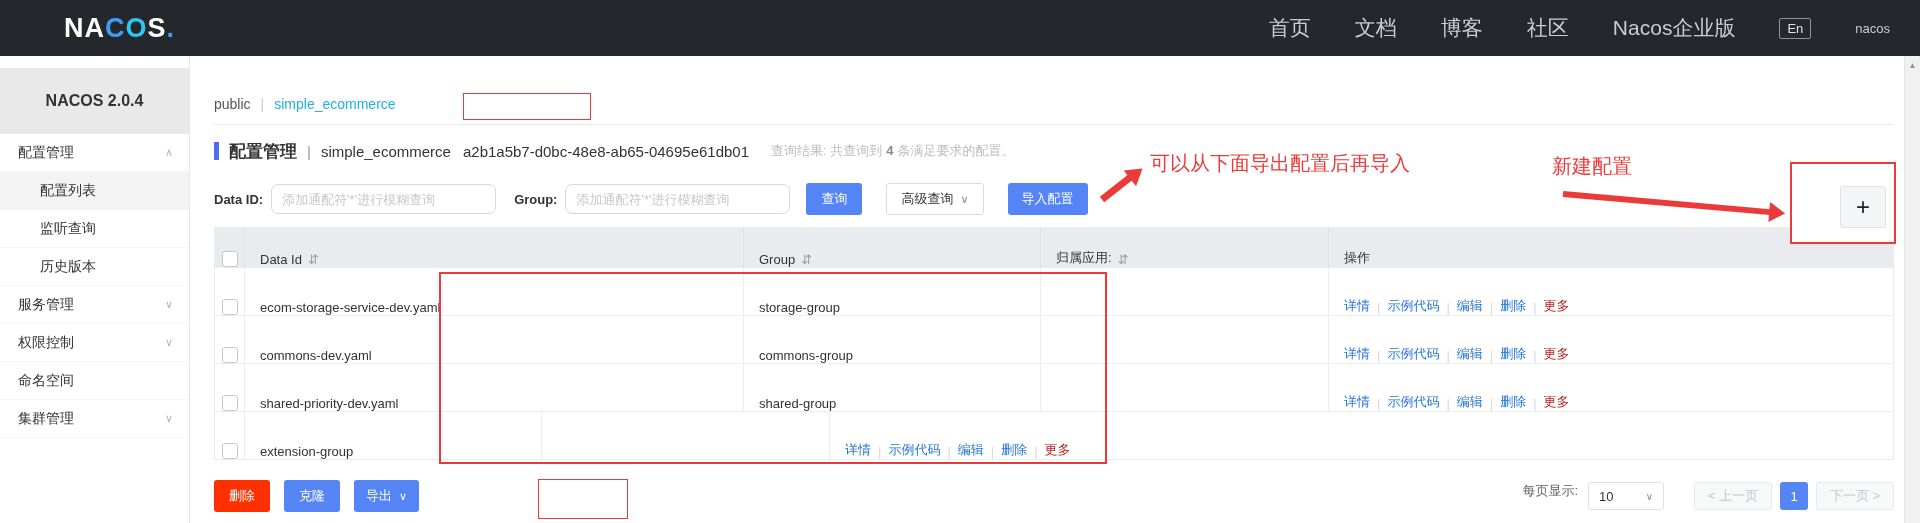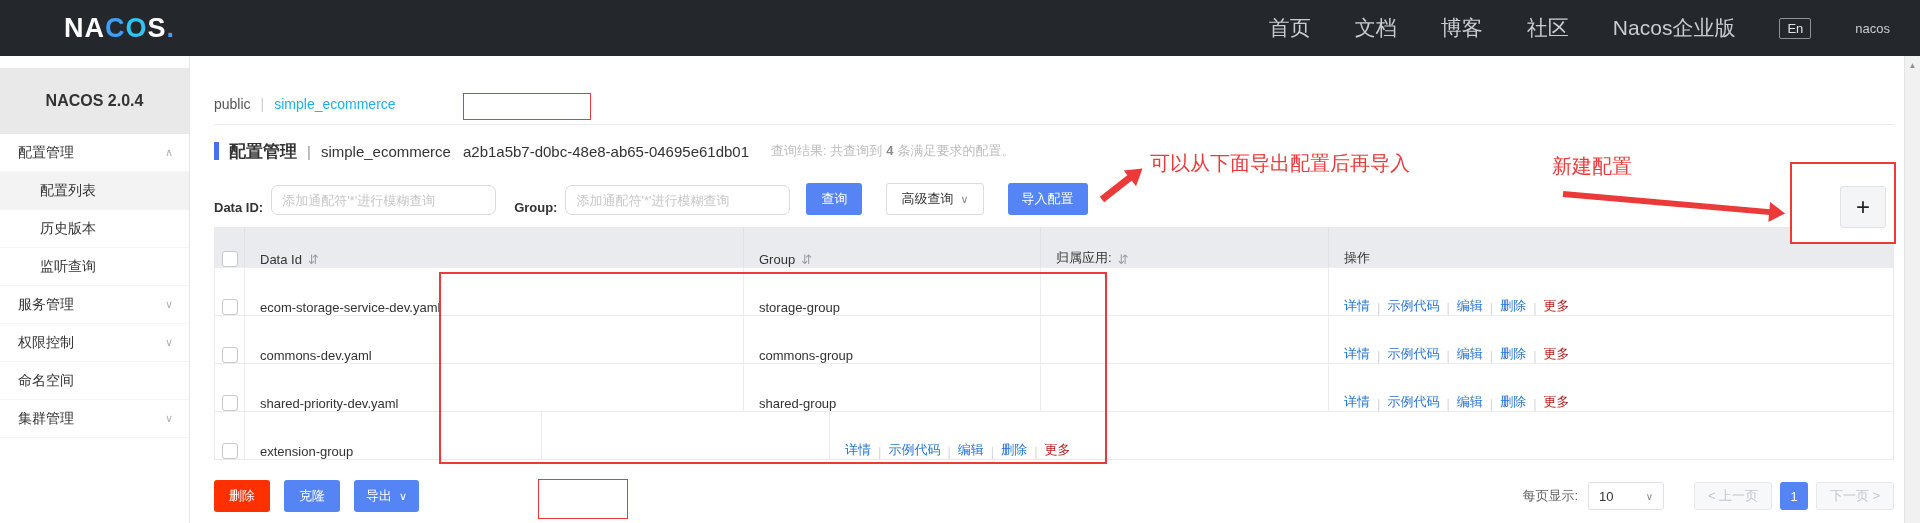--- a/index.html
+++ b/index.html
@@ -40,21 +40,21 @@
 
   .title-row { display:flex; align-items:center; margin-top:14px; height:24px; }
   .title-bar { width:5px; height:18px; background:#4c6ef5; margin-right:10px; }
   .title-section { font-size:17px; font-weight:bold; color:#333; }
   .title-sep { color:#999; margin:0 10px; font-size:15px; }
   .title-ns { font-size:15px; color:#333; }
   .title-uuid { font-size:15px; color:#333; margin-left:12px; }
   .result-text { margin-left:22px; font-size:13px; color:#bdbdbd; }
   .result-count { font-weight:bold; color:#8a8a8a; margin:0 4px; }
 
-  .toolbar { display:flex; align-items:flex-end; margin-top:20px; height:32px; }
+  .toolbar { display:flex; align-items:center; margin-top:20px; height:32px; }
   .tb-label { font-size:13px; font-weight:bold; color:#333; margin-right:8px; }
   .tb-label.g { margin-left:18px; }
   .tb-input { width:225px; height:30px; border:1px solid #d9d9d9; border-radius:7px;
     padding:0 10px; font-size:13px; color:#333; outline:none; }
   .tb-input::placeholder { color:#c8c8c8; }
   .btn { height:32px; border:none; border-radius:3px; font-size:13px; cursor:pointer;
     display:inline-flex; align-items:center; justify-content:center; }
   .btn-primary { background:#5584f5; color:#fff; }
   .btn-search { width:56px; margin-left:16px; }
   .btn-advanced { margin-left:24px; padding:0 14px; background:#fff; color:#333;
@@ -83,21 +83,21 @@
   .op-link { color:#2575d9; cursor:pointer; text-decoration:none; }
   .op-link.more { color:#b91c1c; }
   .op-sep { color:#d8d8d8; margin:0 7px; }
 
   
   .footer { display:flex; align-items:center; margin-top:20px; height:32px; }
   .btn-delete { width:56px; background:#ff3000; color:#fff; }
   .btn-clone { width:56px; margin-left:14px; }
   .btn-export { margin-left:14px; padding:0 12px; }
   .btn-export .caret { margin-left:7px; font-size:11px; color:#fff; }
-  .pagination { margin-left:auto; display:flex; align-items:center; }
+  .pagination { margin-left:auto; display:flex; align-items:flex-start; }
   .ps-label { font-size:13px; color:#666; }
   .ps-select { margin-left:10px; width:76px; height:28px; border:1px solid #dfe1e6;
     border-radius:3px; display:flex; align-items:center; justify-content:space-between;
     padding:0 10px; font-size:13px; color:#333; cursor:pointer; background:#fff; }
   .ps-select .caret { color:#888; font-size:10px; }
   .pg-btn { margin-left:30px; width:78px; height:28px; background:#f7f8fa;
     border:1px solid #e6e8ed; border-radius:3px; color:#c3c7cf; font-size:13px;
     display:flex; align-items:center; justify-content:center; cursor:default; }
   .pg-current { width:28px; height:28px; background:#5584f5; color:#fff; border-radius:3px;
     display:flex; align-items:center; justify-content:center; font-size:13px;
@@ -153,24 +153,24 @@
 <div class="sidebar">
   <div class="version">NACOS 2.0.4</div>
   <div class="menu-item">
     <span>配置管理</span>
     <span class="chev">∧</span>
   </div>
   <div class="menu-item sub selected">
     <span>配置列表</span>
   </div>
   <div class="menu-item sub">
+    <span>监听查询</span>
+  </div>
+  <div class="menu-item sub">
     <span>历史版本</span>
-  </div>
-  <div class="menu-item sub">
-    <span>监听查询</span>
   </div>
   <div class="menu-item">
     <span>服务管理</span>
     <span class="chev">∨</span>
   </div>
   <div class="menu-item">
     <span>权限控制</span>
     <span class="chev">∨</span>
   </div>
   <div class="menu-item">

